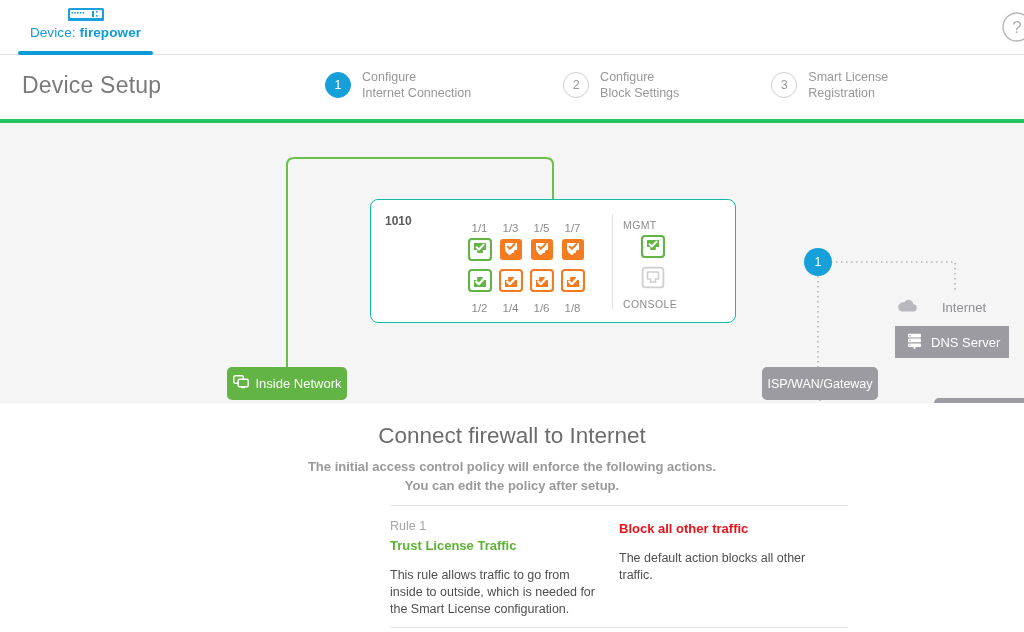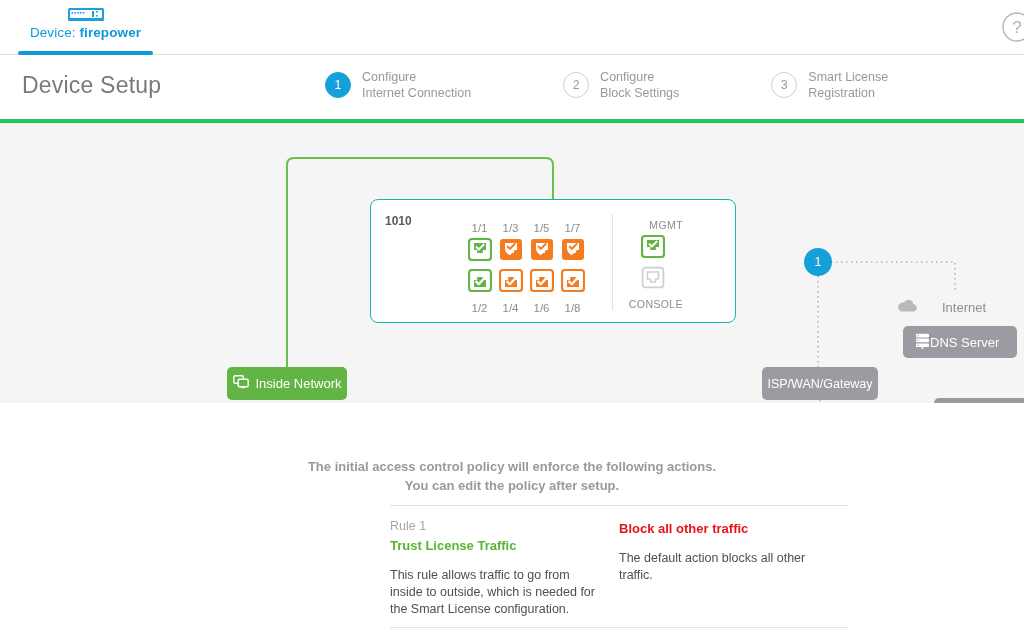--- a/index.html
+++ b/index.html
@@ -75,38 +75,38 @@
     position: absolute; left: 14px; top: 14px;
     font-size: 12px; font-weight: bold; color: #5a5a5a;
   }
   .port-grid { position: absolute; left: 93px; top: 18px; }
   .port-col { display: inline-block; width: 31px; text-align: center; }
   .port-lbl { font-size: 11.5px; color: #8c8c8c; line-height: 15px; }
   .jack { width: 24px; height: 23px; margin: 2px auto; display: block; }
   .chassis-sep {
     position: absolute; left: 241px; top: 14px; width: 1px; height: 96px; background: #e2e2e2;
   }
-  .mgmt-group { position: absolute; left: 252px; top: 18px; width: 60px; text-align: right; }
+  .mgmt-group { position: absolute; left: 252px; top: 18px; width: 60px; text-align: left; }
   .mgmt-lbl { font-size: 10.5px; color: #8c8c8c; letter-spacing: .4px; line-height: 15px; }
 
   
   .chip {
     position: absolute; display: flex; align-items: center; justify-content: center;
     border-radius: 4px; color: #fff; white-space: nowrap;
   }
   .chip.green { background: #62b545; }
   .chip.gray  { background: #9b9ba1; }
   .chip-bvi  { left: 521px; top: 176px; width: 64px; height: 22px; font-size: 12px; }
   .chip-inside {
     left: 227px; top: 244px; width: 120px; height: 33px; font-size: 13px;
     border-radius: 5px; gap: 7px;
   }
   .chip-isp   { left: 762px; top: 244px; width: 116px; height: 33px; font-size: 12.5px; border-radius: 5px; }
   .chip-dns   { left: 895px; top: 203px; width: 114px; height: 32px; font-size: 13px;
-                border-radius: 5px; justify-content: flex-start; padding-left: 12px; gap: 0; margin-left: 8px; }
+                border-radius: 0; justify-content: flex-start; padding-left: 12px; gap: 9px; }
   .chip-ntp   { left: 934px; top: 245px; width: 114px; height: 32px; font-size: 13px;
                 border-radius: 5px; justify-content: flex-start; padding-left: 12px; gap: 9px; margin-top: 30px; }
 
   .internet-label {
     position: absolute; left: 896px; top: 172px; width: 112px; height: 24px;
     display: flex; align-items: center; gap: 24px;
     font-size: 13px; color: #8e8e93;
   }
   .badge-1 {
     position: absolute; left: 804px; top: 125px; width: 28px; height: 28px;
@@ -333,20 +333,21 @@
           <circle cx="8" cy="8" r="6.8" fill="none" stroke="#fff" stroke-width="1.5"></circle>
           <path d="M8 4.2 V8 L10.8 9.6" fill="none" stroke="#fff" stroke-width="1.5" stroke-linecap="round"></path>
         </svg>
       </span>
       <span>NTP Server</span>
     </div>
 
   </div>
 
   <div class="content">
+    <div class="content-title">Connect firewall to Internet</div>
     <div class="content-sub">
       <span>The initial access control policy will enforce the following actions.</span><br>
       <span>You can edit the policy after setup.</span>
     </div>
 
     <div class="hr hr-top"></div>
 
     <div class="rules">
       <div class="rule-col">
         <div class="rule-kicker">Rule 1</div>

